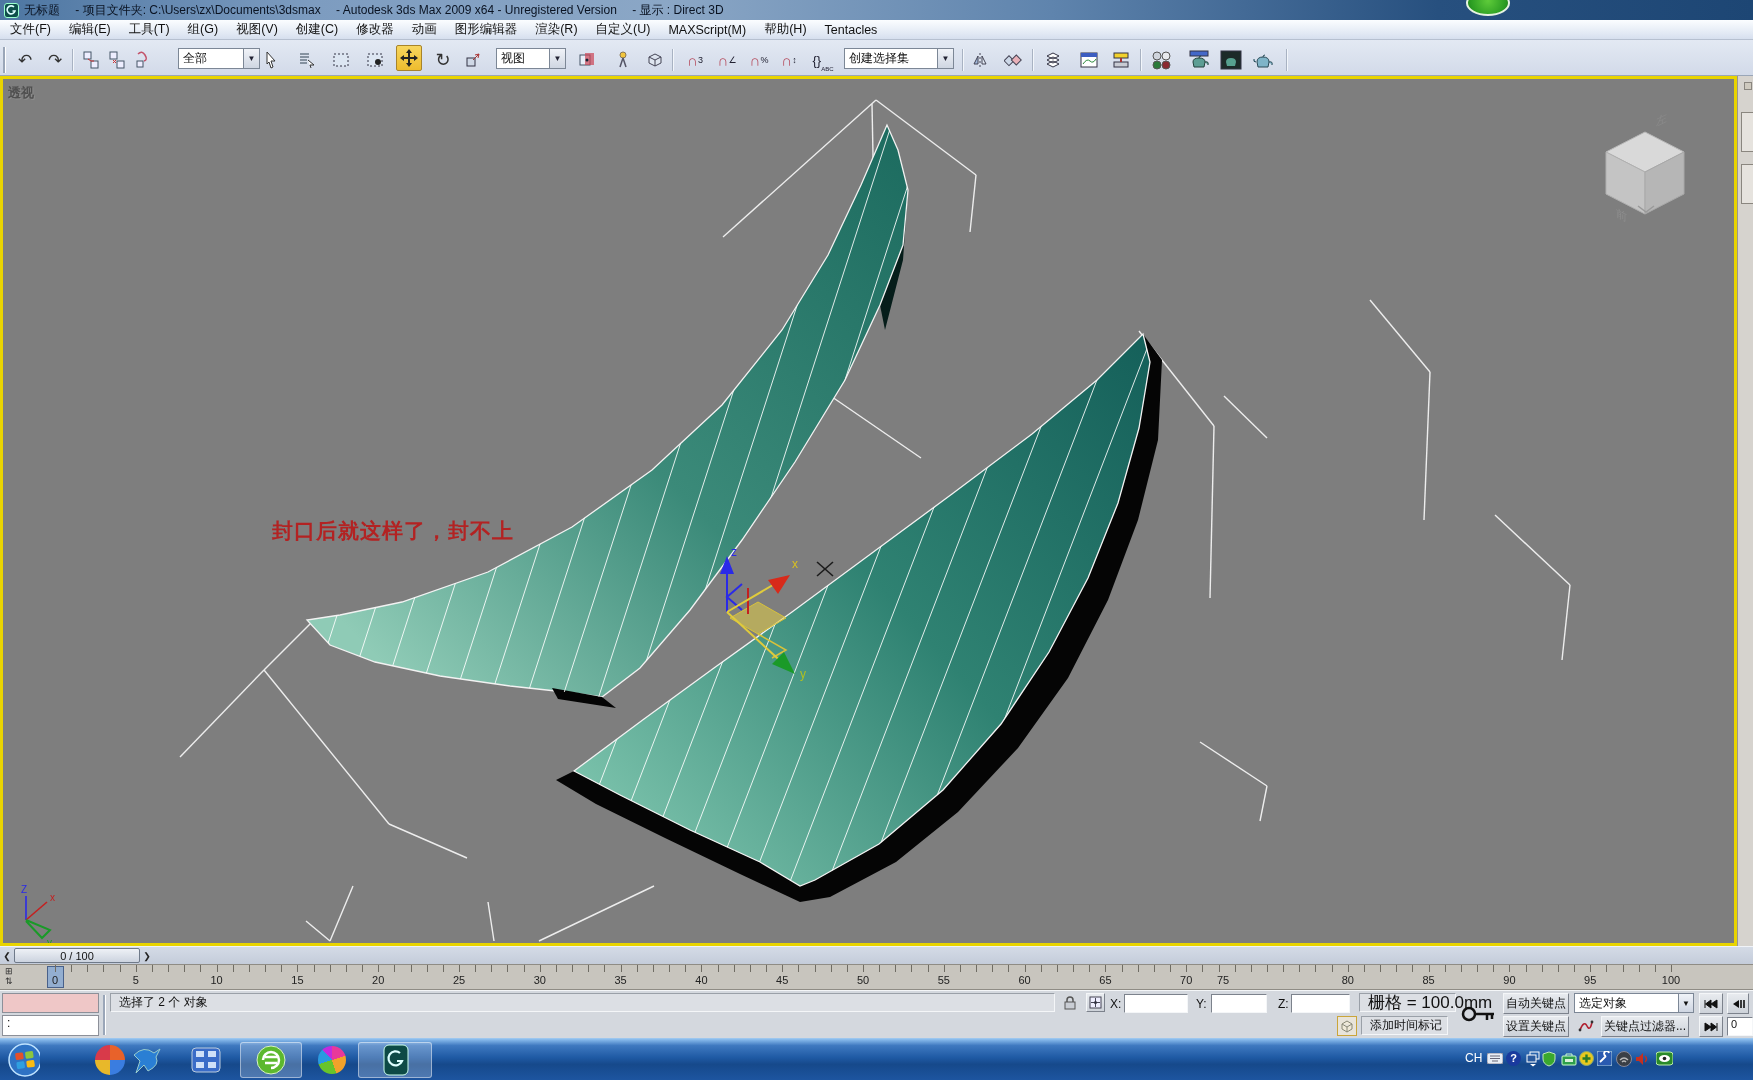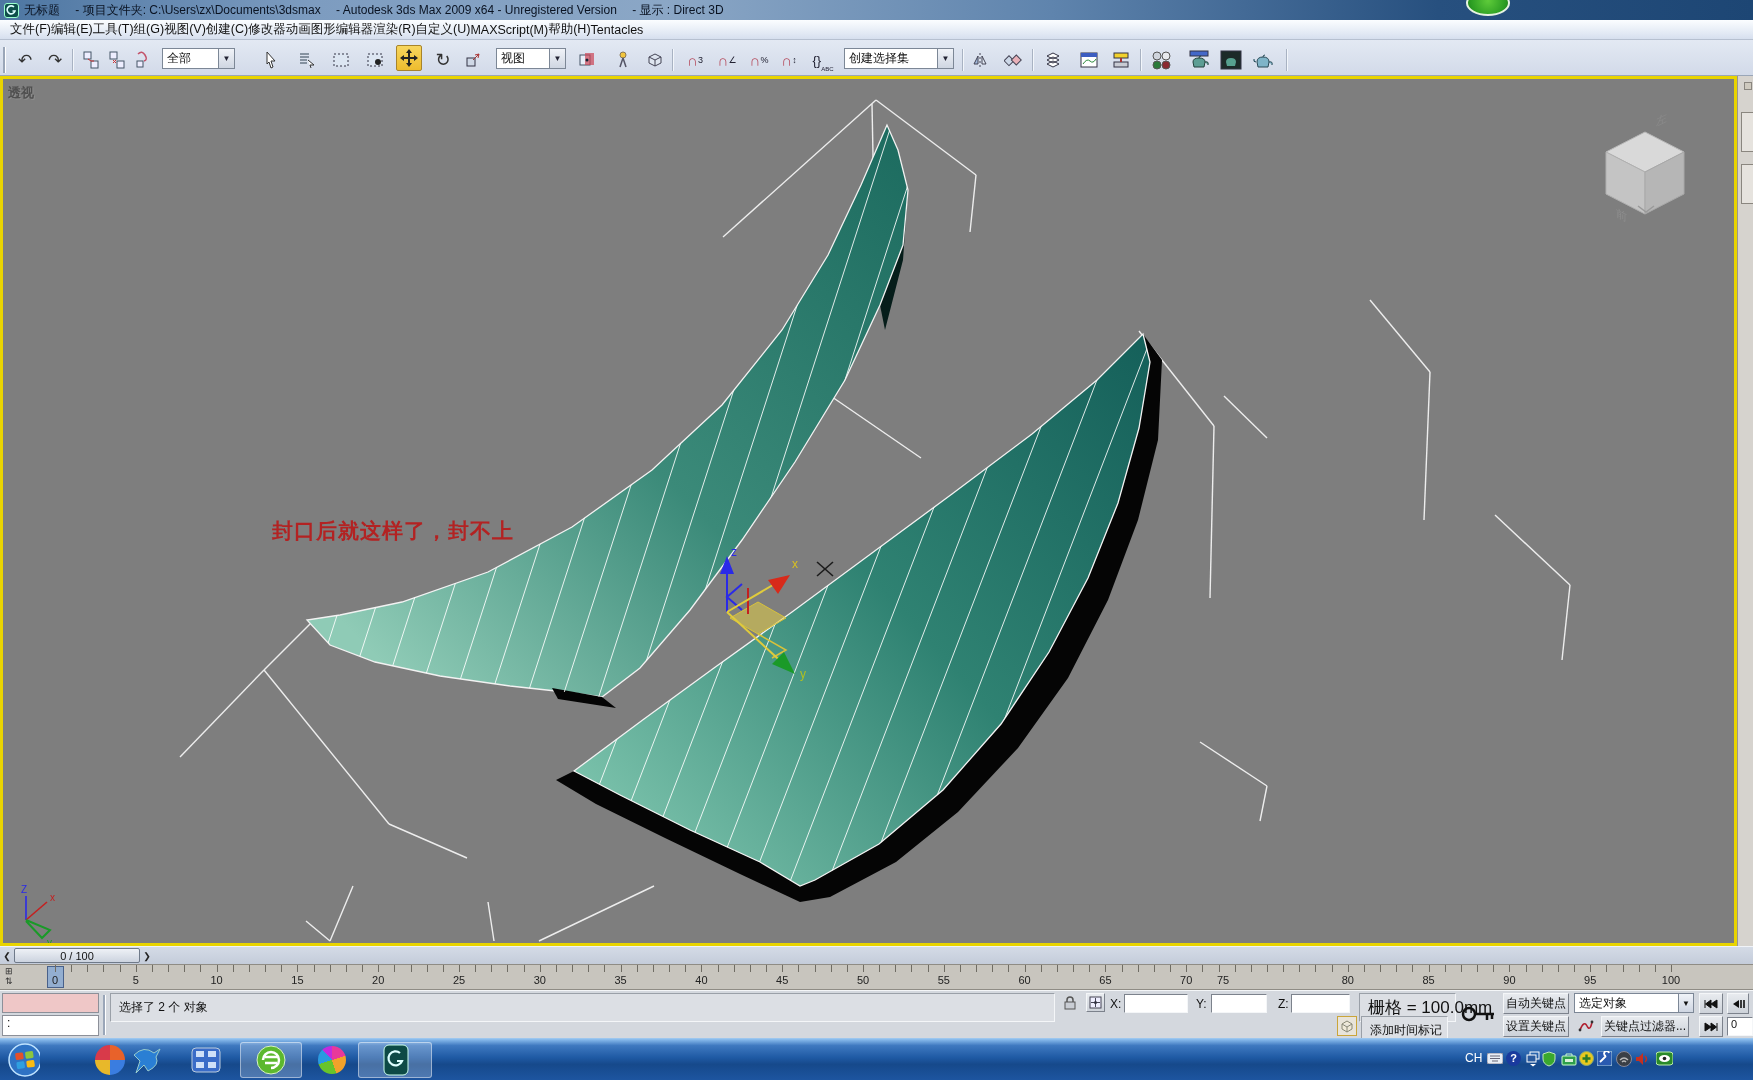--- a/index.html
+++ b/index.html
@@ -13,21 +13,21 @@
   #app-icon { width:15px; height:15px; margin:0 5px 0 4px; background:#0d4f4a; border:1px solid #9fc;
     border-radius:3px; display:flex; align-items:center; justify-content:center; }
   #app-icon svg { display:block; }
   #green-orb { position:absolute; left:1466px; top:-10px; width:44px; height:26px; border-radius:50%;
     background:radial-gradient(circle at 50% 40%, #5ecb3a 0%, #2c9e23 70%, #1d7c18 100%);
     border:2px solid #e7f3e2; }
 
   
   #menubar { position:absolute; left:0; top:20px; width:1753px; height:20px;
     background:linear-gradient(#fbfdff,#e2e9f4 70%,#d6dfee); border-bottom:1px solid #b6c0d0;
-    display:flex; align-items:center; padding-left:10px; font-size:12.5px; color:#111; }
+    display:flex; align-items:center; gap:18px; padding-left:10px; font-size:12.5px; color:#111; }
   #menubar span { cursor:default; }
 
   
   #toolbar { position:absolute; left:0; top:40px; width:1753px; height:36px;
     background:linear-gradient(#e3e9f3,#d2dae9); border-bottom:1px solid #9aa6b8; }
   .tbtn { position:absolute; top:46px; width:26px; height:26px; margin-top:-40px;
     display:flex; align-items:center; justify-content:center; border:1px solid transparent; }
   .tbtn.active { background:linear-gradient(#f7d65e,#eebc2e); border:1px solid #a8842a; border-radius:2px; }
   .tsep { position:absolute; top:9px; width:2px; height:22px;
     border-left:1px solid #a8b2c2; border-right:1px solid #f2f6fb; }
@@ -72,21 +72,21 @@
   #mini-curve-btn { position:absolute; left:5px; top:966px; width:30px; height:22px; }
   #mini-curve-btn div { font-size:9px; color:#333; line-height:10px; }
 
   
   #statusbar { position:absolute; left:0; top:990px; width:1753px; height:48px;
     background:#d4d8de; border-top:1px solid #f4f6f8; font-size:12px; color:#111; }
   #listener-pink { position:absolute; left:2px; top:2px; width:97px; height:20px;
     background:#efc7c7; border:1px solid #8c9099; }
   #listener-white { position:absolute; left:2px; top:24px; width:97px; height:21px;
     background:#fff; border:1px solid #8c9099; padding-left:4px; }
-  .statpanel { position:absolute; height:29px; border:1px solid; border-color:#9aa0a8 #f4f6f8 #f4f6f8 #9aa0a8;
+  .statpanel { position:absolute; height:19px; border:1px solid; border-color:#9aa0a8 #f4f6f8 #f4f6f8 #9aa0a8;
     background:#dcdfe4; display:flex; align-items:center; padding-left:8px; white-space:nowrap; }
   .sbtn { position:absolute; height:21px; background:linear-gradient(#e8ebef,#cdd2d9);
     border:1px solid; border-color:#f4f6f8 #7c828c #7c828c #f4f6f8;
     display:flex; align-items:center; justify-content:center; font-size:12px; }
   .sfield { position:absolute; height:19px; background:#fff; border:1px solid;
     border-color:#7c828c #f4f6f8 #f4f6f8 #7c828c; font-size:11px; padding-left:3px; }
   .slabel { position:absolute; font-size:12px; }
   .sdd { position:absolute; height:20px; background:#fff; border:1px solid #7c8796;
     display:flex; align-items:center; font-size:12px; }
   .sdd .txt { flex:1; padding-left:4px; }
@@ -161,21 +161,21 @@
         <path d="M5 9 l3 3 M8 9 l-3 3" stroke="#c33"></path>
       </svg>
     </div>
   <div class="tbtn" style="left:130px;top:47px">
     <svg width="18" height="18">
         <path d="M4 3 q4 -4 7 1 q3 5 -1 6" fill="none" stroke="#c3536a" stroke-width="1.5"></path>
         <rect x="3" y="10" width="6" height="6" fill="#eef" stroke="#456"></rect>
       </svg>
     </div>
 
-  <div class="dd" style="left:162px;width:73px">
+  <div class="dd" style="left:178px;width:82px">
     <span class="txt">全部</span>
       <span class="arw">▼</span>
     </div>
 
   <div class="tbtn" style="left:258px;top:47px">
     <svg width="16" height="18">
         <path d="M4 1 L12 10 L8 10 L10 16 L8 17 L6 11 L4 13 Z" fill="#fff" stroke="#333"></path>
       </svg>
     </div>
   <div class="tbtn" style="left:294px;top:47px">

